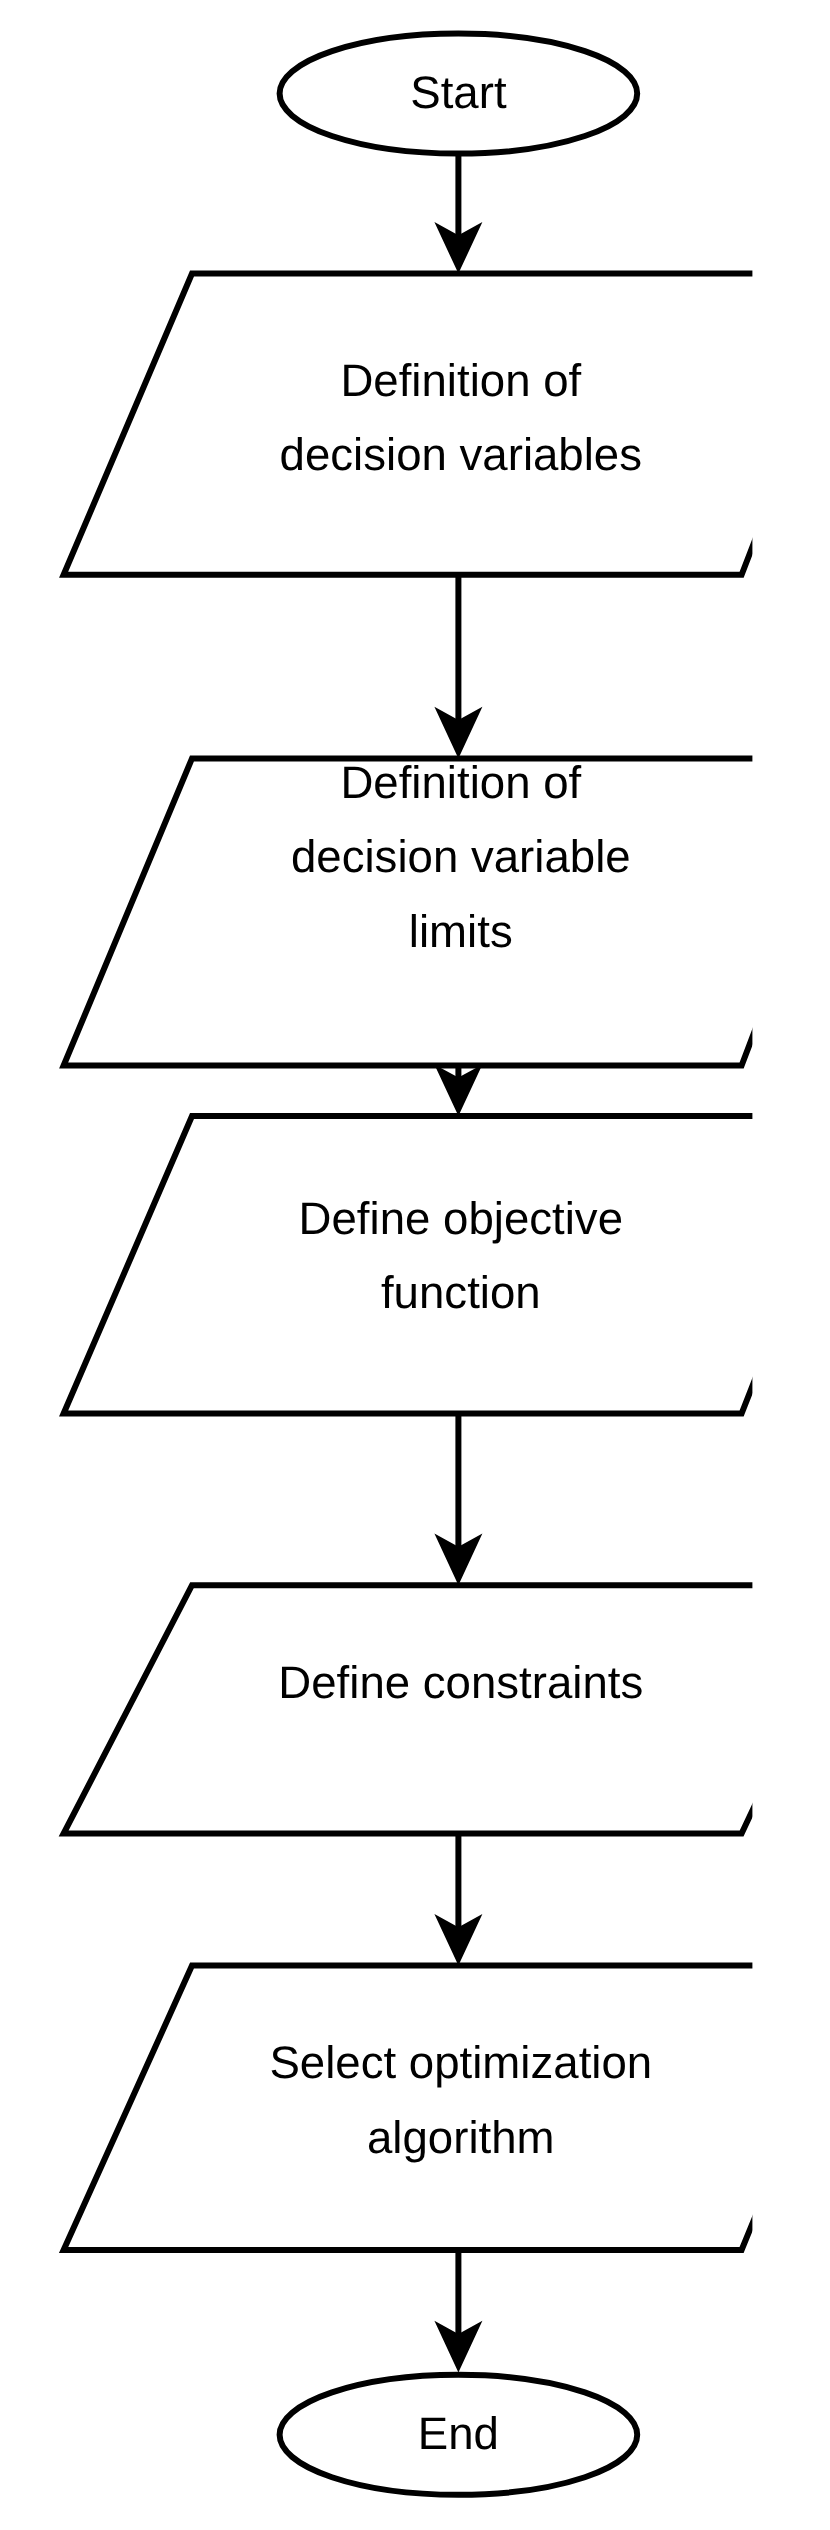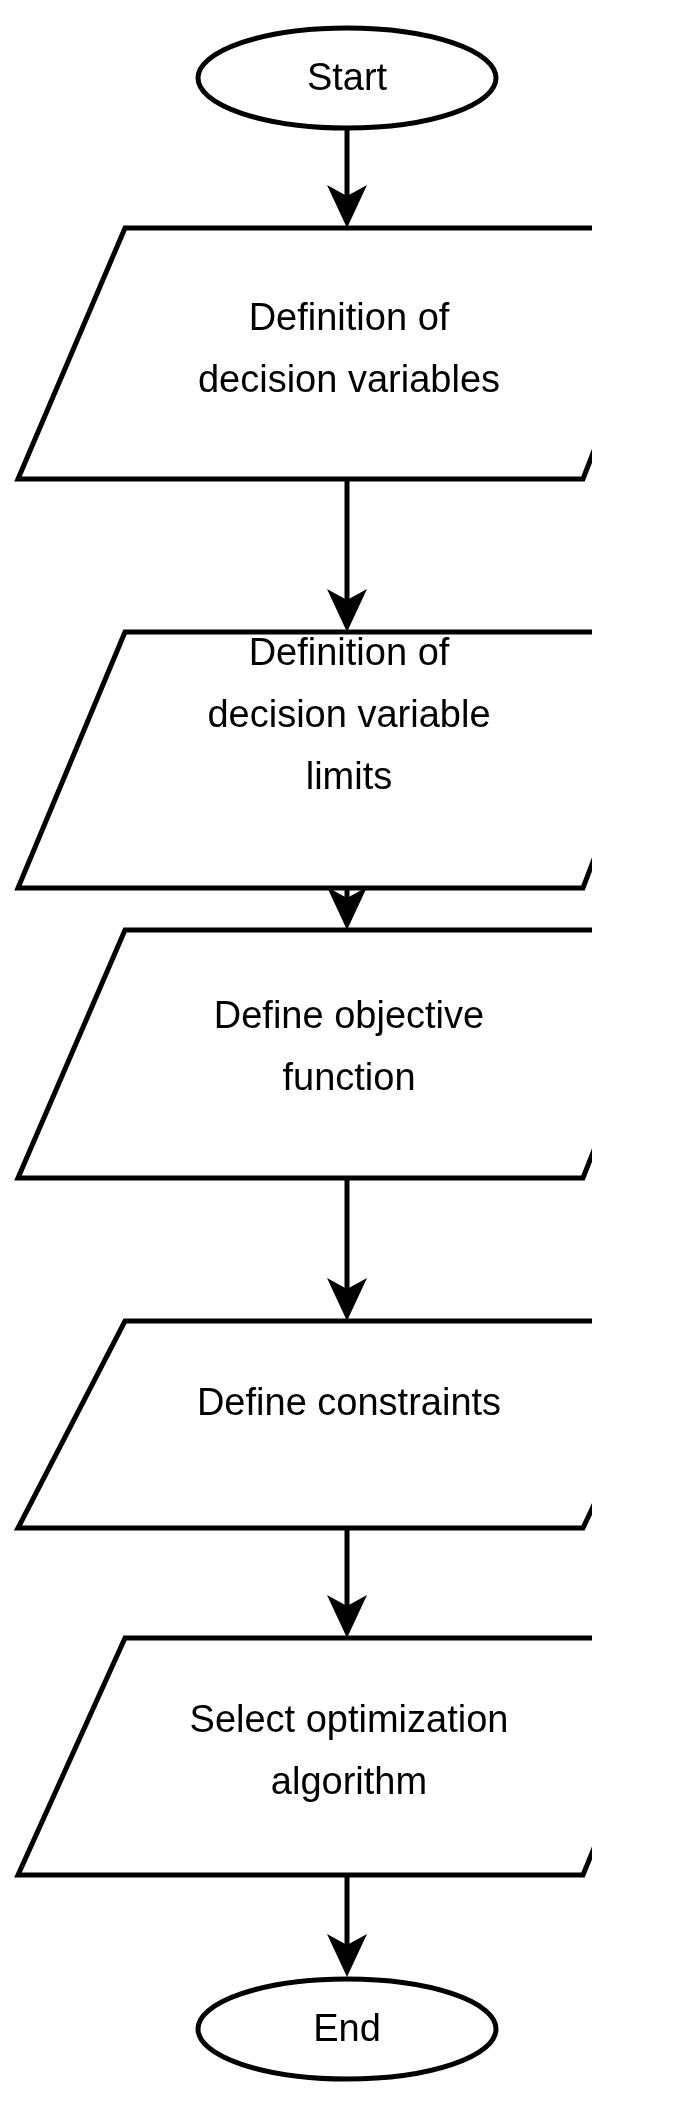--- a/index.html
+++ b/index.html
@@ -9,20 +9,21 @@
   }
   body {
     font-family: "Liberation Sans", sans-serif;
   }
   #canvas {
     position: relative;
     width: 592px;
     height: 2108px;
     background: #ffffff;
     overflow: hidden;
+    margin-left: 35px;
   }
   #flow-svg {
     position: absolute;
     top: 0;
     left: 0;
     width: 692px;
     height: 2108px;
   }
   .shape-outline {
     fill: #ffffff;

